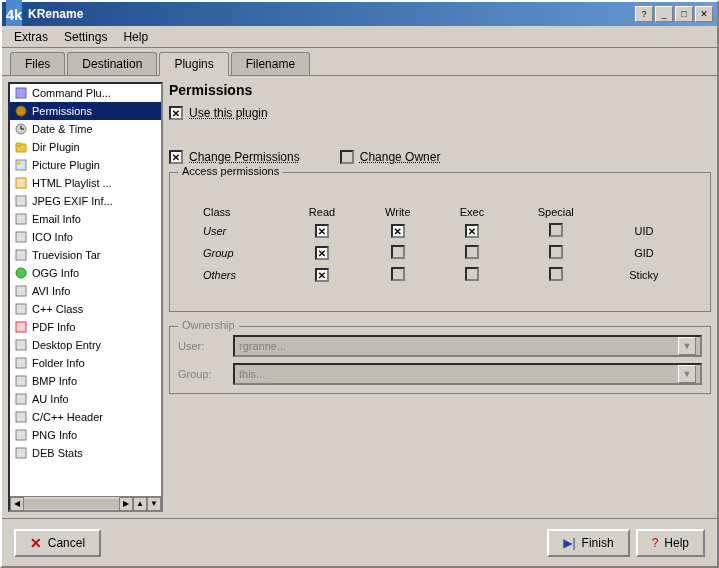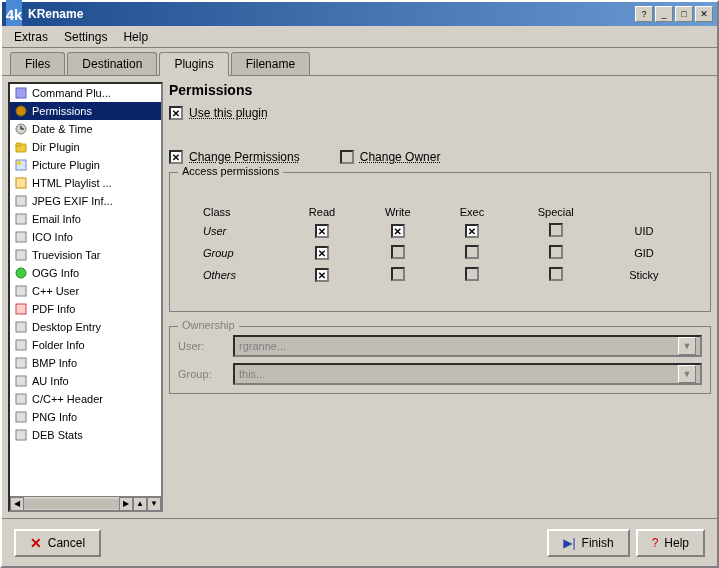--- a/index.html
+++ b/index.html
@@ -456,21 +456,29 @@
               </svg>
           </div>
           <span>OGG Info</span>
         </div>
         <div class="sidebar-item">
           <div class="sidebar-icon">
             <svg width="12" height="12">
                 <rect x="1" y="1" width="10" height="10" fill="#e0e0e0" stroke="#808080" stroke-width="1"></rect>
               </svg>
           </div>
-          <span>C++ User</span>
+          <span>AVI Info</span>
+        </div>
+        <div class="sidebar-item">
+          <div class="sidebar-icon">
+            <svg width="12" height="12">
+                <rect x="1" y="1" width="10" height="10" fill="#e0e0e0" stroke="#808080" stroke-width="1"></rect>
+              </svg>
+          </div>
+          <span>C++ Class</span>
         </div>
         <div class="sidebar-item">
           <div class="sidebar-icon">
             <svg width="12" height="12">
                 <rect x="1" y="1" width="10" height="10" fill="#ffcccc" stroke="#cc4444" stroke-width="1"></rect>
               </svg>
           </div>
           <span>PDF Info</span>
         </div>
         <div class="sidebar-item">

